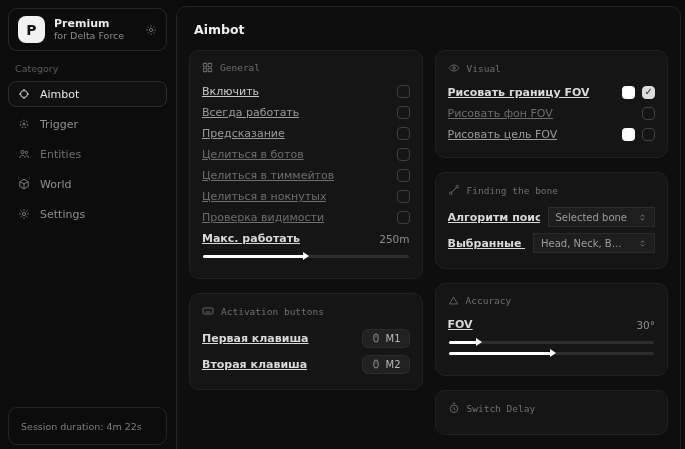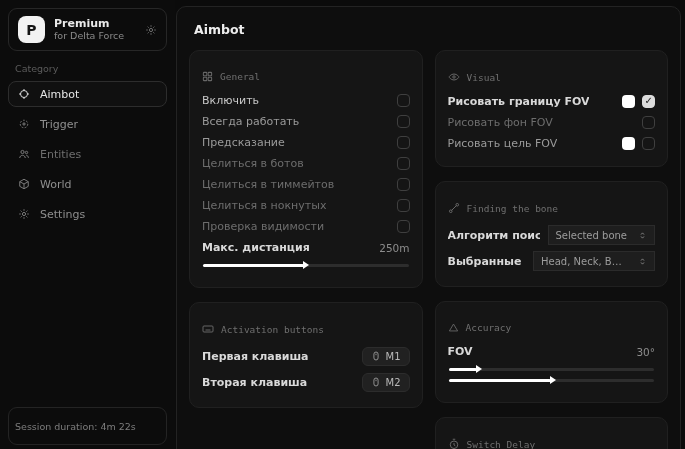--- a/index.html
+++ b/index.html
@@ -19,36 +19,36 @@
   .brand-gear { color:#6e6e6e; display:flex; }
   .cat-label { margin:12px 0 7px 15px; font-size:9.5px; color:#5b5b5b; }
   .nav { padding:0 8px; display:flex; flex-direction:column; gap:4px; }
   .nav-item { height:26px; display:flex; align-items:center; gap:10px; padding:0 9px;
     font-size:11px; color:#8f8f8f; border:1px solid transparent; border-radius:8px; cursor:pointer; }
   .nav-item .nicon { display:flex; color:#7b7b7b; }
   .nav-item.active { border-color:#2d2d2d; background:#101010; color:#e6e6e6; }
   .nav-item.active .nicon { color:#d8d8d8; }
   .nav-item.dim { color:#6e6e6e; }
   .session { position:absolute; left:8px; right:8px; bottom:4px; border:1px solid #242424;
-    border-radius:9px; padding:13px 6px 12px; font-size:9.5px; color:#7d7d7d; }
+    border-radius:9px; padding:13px 12px 12px; font-size:9.5px; color:#7d7d7d; }
 
   
   .panel { position:absolute; left:176px; top:6px; width:505px; height:470px;
     background:#0e0e0e; border:1px solid #232323; border-radius:10px; padding:13px 12px; }
   .page-title { font-size:12.5px; font-weight:bold; color:#ededed; margin:2px 0 13px 5px; }
   .cols { display:flex; gap:12px; align-items:flex-start; }
   .col { flex:1; display:flex; flex-direction:column; gap:14px; min-width:0; }
-  .card { background:#151515; border:1px solid #202020; border-radius:10px; padding:18px 12px 12px; }
+  .card { background:#151515; border:1px solid #202020; border-radius:10px; padding:9px 12px 12px; }
   .card-head { display:flex; align-items:center; gap:7px; margin:2px 0 8px;
     font-family:"DejaVu Sans Mono","Liberation Mono",monospace; font-size:9.5px; color:#6f6f6f; }
   .card-head .hicon { display:flex; color:#676767; }
 
   .row { display:flex; align-items:center; justify-content:space-between; height:21px; gap:8px; }
   .row.tall { height:26px; }
-  .lbl { font-size:11px; white-space:nowrap; overflow:hidden; }
+  .lbl { font-size:11px; white-space:nowrap; overflow:hidden;text-decoration:underline; }
   .lbl.bright { color:#c7c7c7; }
   .lbl.med { color:#9a9a9a; }
   .lbl.dim { color:#6d6d6d; }
   .lbl.bold { font-weight:bold; color:#d9d9d9; }
   .val { font-size:10.5px; color:#8d8d8d; white-space:nowrap; }
 
   .checkbox { width:13px; height:13px; border:1.4px solid #3f3f3f; border-radius:4px;
     flex-shrink:0; cursor:pointer; position:relative; }
   .checkbox.checked { background:#dcdcdc; border-color:#dcdcdc; }
   .checkbox.checked::after { content:"\2713"; position:absolute; left:1.5px; top:-1.5px;
@@ -189,21 +189,21 @@
           </div>
           <div class="row">
             <span class="lbl dim">Целиться в нокнутых</span>
             <span class="checkbox"></span>
           </div>
           <div class="row">
             <span class="lbl dim">Проверка видимости</span>
             <span class="checkbox"></span>
           </div>
           <div class="row">
-            <span class="lbl bold">Макс. дистанция</span>
+            <span class="lbl bold">Макс. работать</span>
             <span class="val">250m</span>
           </div>
           <div class="slider">
             <div class="fill" style="width: 49%;">
                 <div class="thumb"></div>
               </div>
           </div>
         </div>
 
         <div class="card">

